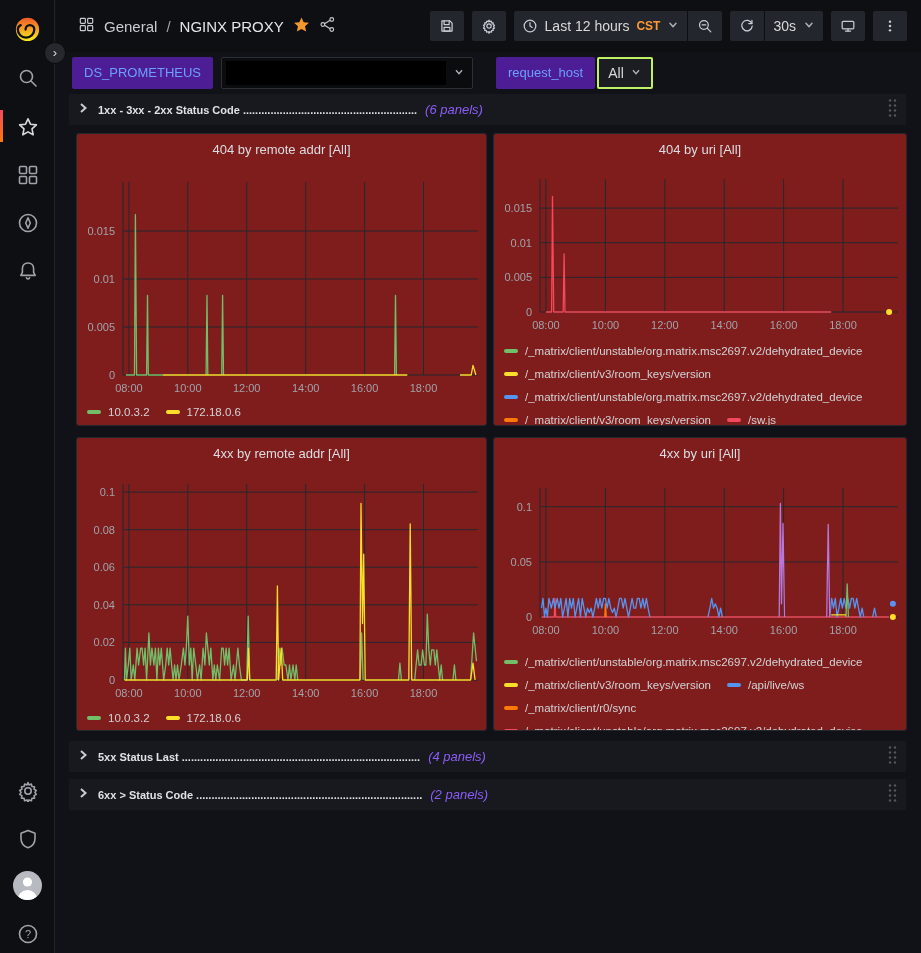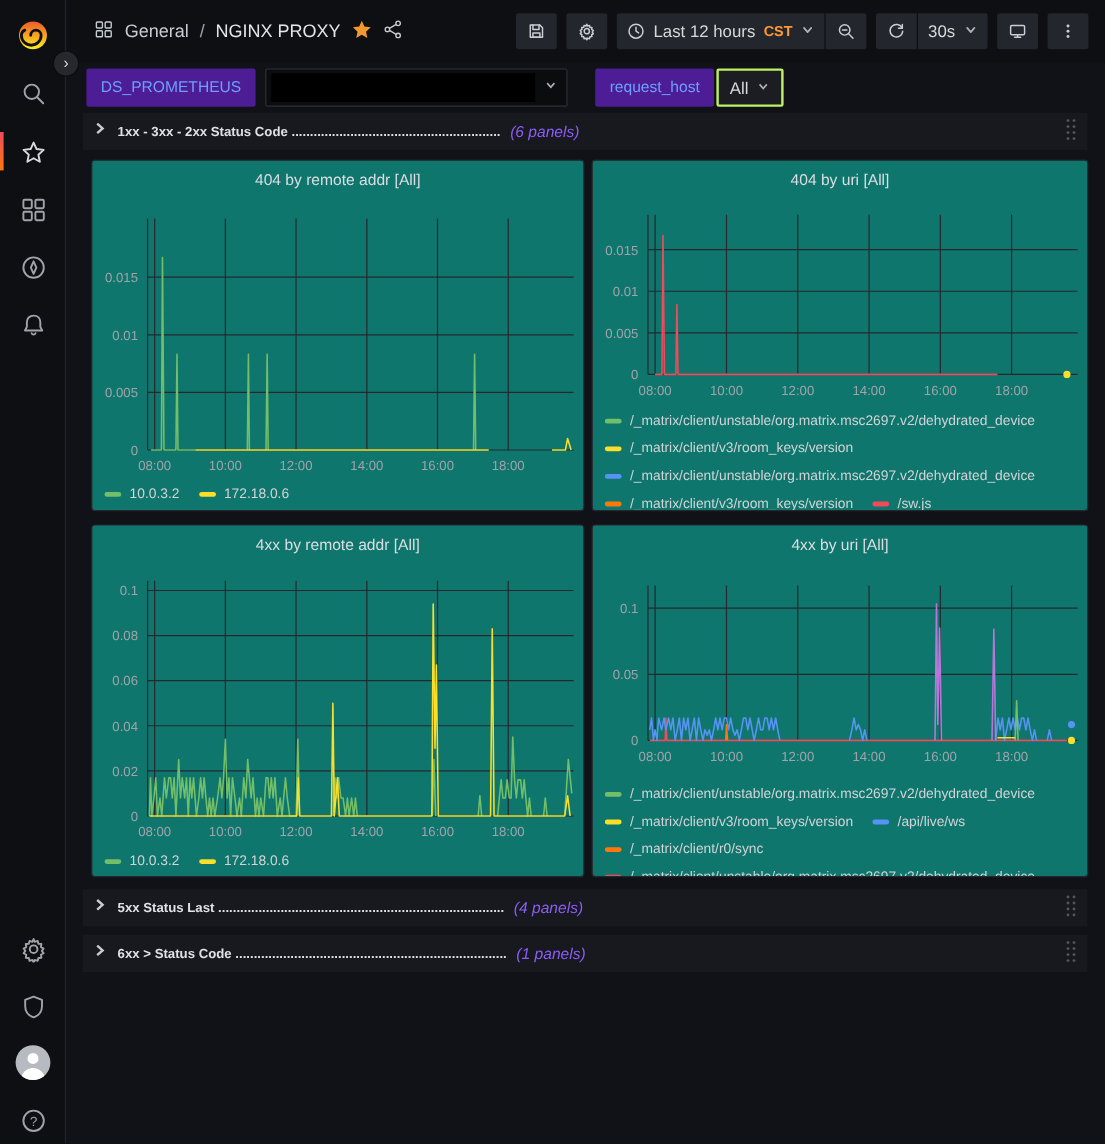--- a/index.html
+++ b/index.html
@@ -69,21 +69,21 @@
   .rowhdr.strip { background:#17191e; height:31px; }
   .rowhdr .chev svg { width:14px; height:14px; stroke:#c9ccd2; fill:none; stroke-width:2; }
   .rowtitle { font-size:11px; font-weight:700; color:#e0e1e5; white-space:nowrap;
     overflow:hidden; max-width:600px; }
   .rowcount { font-size:13px; font-style:italic; color:#8b5cf6; white-space:nowrap; }
   .draghandle { margin-left:auto; margin-right:8px; cursor:grab; }
   .draghandle svg { width:11px; height:19px; fill:#53565c; }
 
   .pgrid { display:grid; grid-template-columns:411px 414px; gap:11px 6px;
     margin:8px 0 0 7px; }
-  .panel { position:relative; background:#0f766e; border:1px solid #25272e;
+  .panel { position:relative; background:#7f1d1d; border:1px solid #25272e;
     border-radius:3px; overflow:hidden; height:293px; }
   .panel.tall { height:294px; }
   .ptitle { position:absolute; top:8px; left:0; right:0; text-align:center;
     font-size:13px; font-weight:500; color:#dcdde2; cursor:pointer; z-index:2; }
   .chartsvg { position:absolute; inset:0; }
   .legend { position:absolute; left:10px; right:4px; }
   .lrow { display:flex; gap:16px; height:23px; align-items:center; overflow:hidden;
     white-space:nowrap; }
   .litem { display:flex; align-items:center; gap:7px; cursor:pointer; flex:0 0 auto; }
   .sw { width:14px; height:4px; border-radius:2px; display:inline-block; }
@@ -552,21 +552,21 @@
               <circle cx="8" cy="17.5" r="1.2"></circle>
             </svg></span>
       </div>
 
       <div class="rowhdr strip" style="margin-top:7px">
         <span class="chev">
           <svg viewBox="0 0 14 14">
               <polyline points="5,3 9.5,7 5,11" fill="none"></polyline>
             </svg></span>
         <span class="rowtitle">6xx &gt; Status Code ..........................................................................</span>
-        <span class="rowcount">(1 panels)</span>
+        <span class="rowcount">(2 panels)</span>
         <span class="draghandle">
           <svg viewBox="0 0 11 19">
               <circle cx="3" cy="2.5" r="1.2"></circle>
               <circle cx="8" cy="2.5" r="1.2"></circle>
               <circle cx="3" cy="7.5" r="1.2"></circle>
               <circle cx="8" cy="7.5" r="1.2"></circle>
               <circle cx="3" cy="12.5" r="1.2"></circle>
               <circle cx="8" cy="12.5" r="1.2"></circle>
               <circle cx="3" cy="17.5" r="1.2"></circle>
               <circle cx="8" cy="17.5" r="1.2"></circle>

